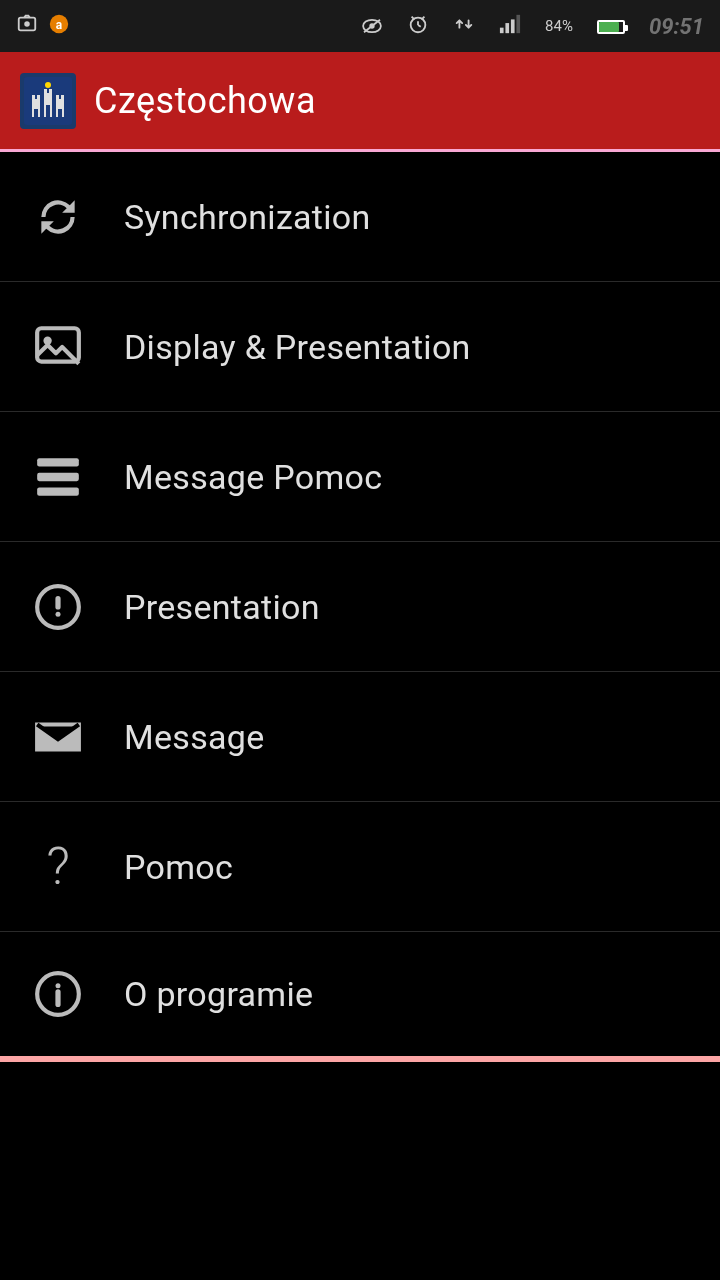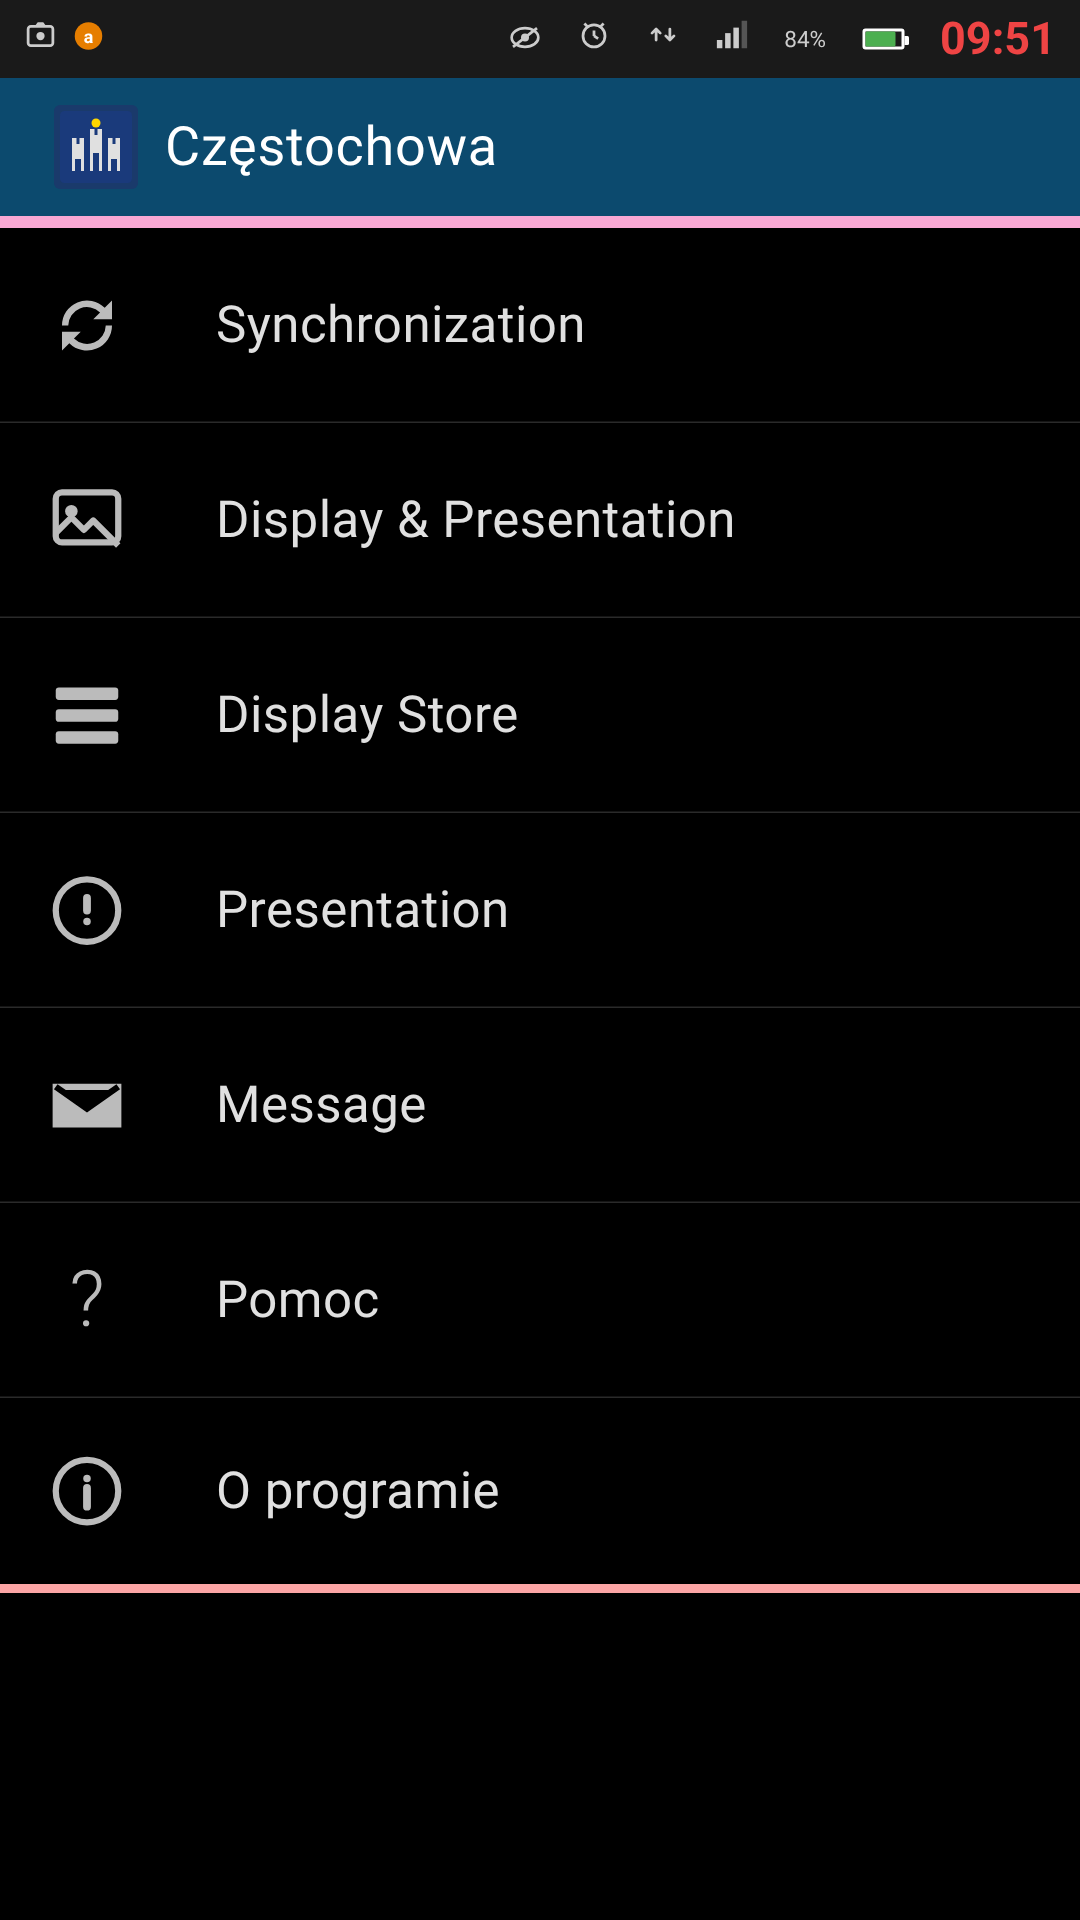--- a/index.html
+++ b/index.html
@@ -29,23 +29,24 @@
       gap: 10px;
     }
     .status-bar-right {
       display: flex;
       align-items: center;
       gap: 24px;
       font-size: 22px;
       color: #fff;
     }
     .status-time {
-      font-size: 30px;
+      font-size: 22px;
       font-weight: bold;
-      color: #ef4444;
+      color: #737373;
+      font-style: italic;
     }
     .status-icon {
       font-size: 20px;
       color: #ccc;
     }
     .battery-bar {
       width: 28px;
       height: 14px;
       border: 2px solid #fff;
       border-radius: 2px;
@@ -66,26 +67,26 @@
       height: 100%;
       width: 84%;
       background: #4caf50;
       border-radius: 1px;
     }
 
     
     .app-header {
       width: 720px;
       height: 100px;
-      background: #0c4a6e;
-      display: flex;
-      align-items: center;
-      padding: 0 36px;
+      background: #b91c1c;
+      display: flex;
+      align-items: center;
+      padding: 0 20px;
       gap: 18px;
-      border-bottom: 8px solid #f9a8d4;
+      border-bottom: 3px solid #f9a8d4;
     }
     .app-logo {
       width: 56px;
       height: 56px;
       background: #1a3a6b;
       border-radius: 4px;
       display: flex;
       align-items: center;
       justify-content: center;
       font-size: 28px;
@@ -105,21 +106,21 @@
 
     
     .menu-list {
       width: 720px;
     }
     .menu-item {
       display: flex;
       align-items: center;
       padding: 12px 28px;
       height: 130px;
-      gap: 56px;
+      gap: 36px;
       cursor: pointer;
       border-bottom: 1px solid #2a2a2a;
       transition: background 0.15s;
     }
     .menu-item:last-child {
       border-bottom: 6px solid #fca5a5;
     }
     .menu-icon {
       width: 60px;
       display: flex;
@@ -261,21 +262,21 @@
   </div>
 
   <div class="menu-item">
     <div class="menu-icon">
       <svg viewBox="0 0 24 24" xmlns="http://www.w3.org/2000/svg">
           <rect x="2" y="3" width="20" height="4" rx="1" fill="#bbb"></rect>
           <rect x="2" y="10" width="20" height="4" rx="1" fill="#bbb"></rect>
           <rect x="2" y="17" width="20" height="4" rx="1" fill="#bbb"></rect>
         </svg>
     </div>
-    <span class="menu-label">Display Store</span>
+    <span class="menu-label">Message Pomoc</span>
   </div>
 
   <div class="menu-item">
     <div class="menu-icon">
       <svg viewBox="0 0 24 24" xmlns="http://www.w3.org/2000/svg">
           <circle cx="12" cy="12" r="10" fill="none" stroke="#bbb" stroke-width="2"></circle>
           <line x1="12" y1="8" x2="12" y2="12" stroke="#bbb" stroke-width="2.5" stroke-linecap="round"></line>
           <circle cx="12" cy="15.5" r="1.2" fill="#bbb"></circle>
         </svg>
     </div>

